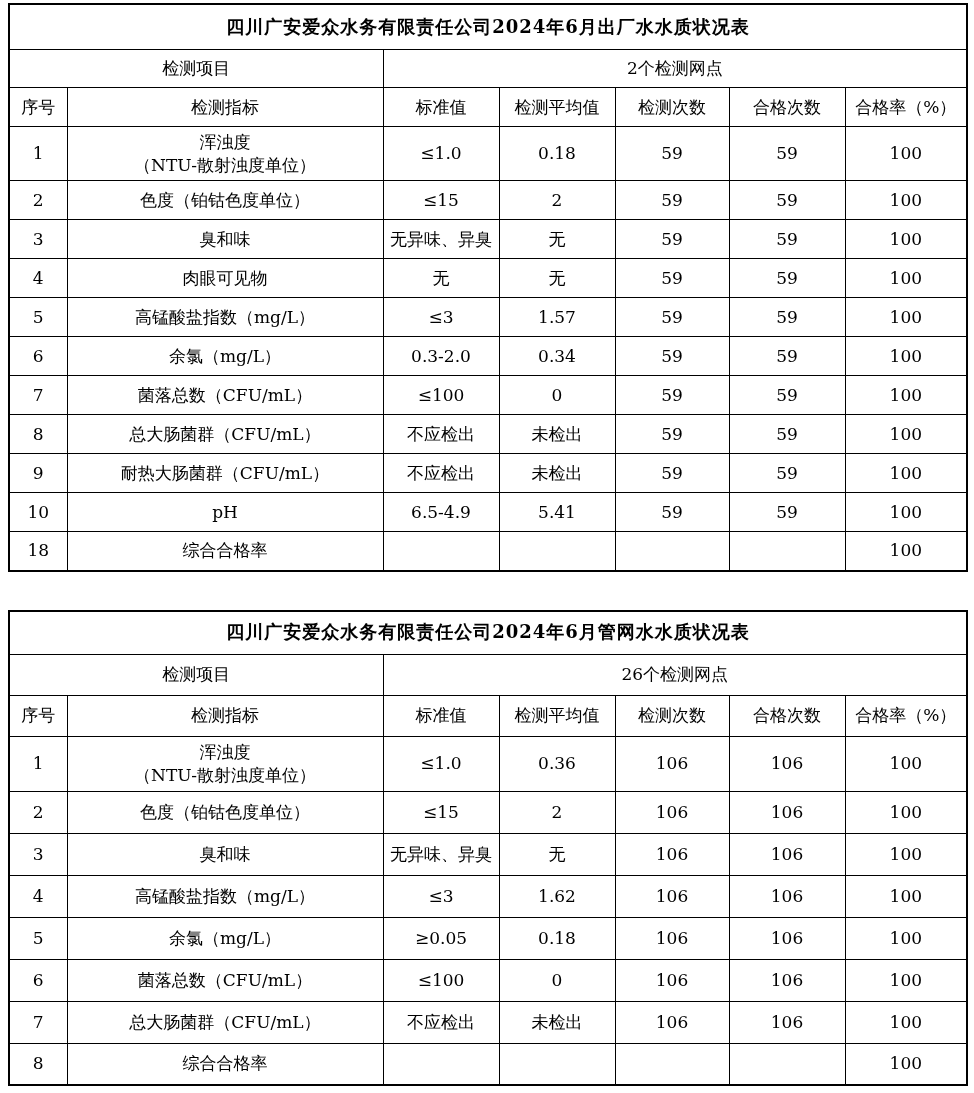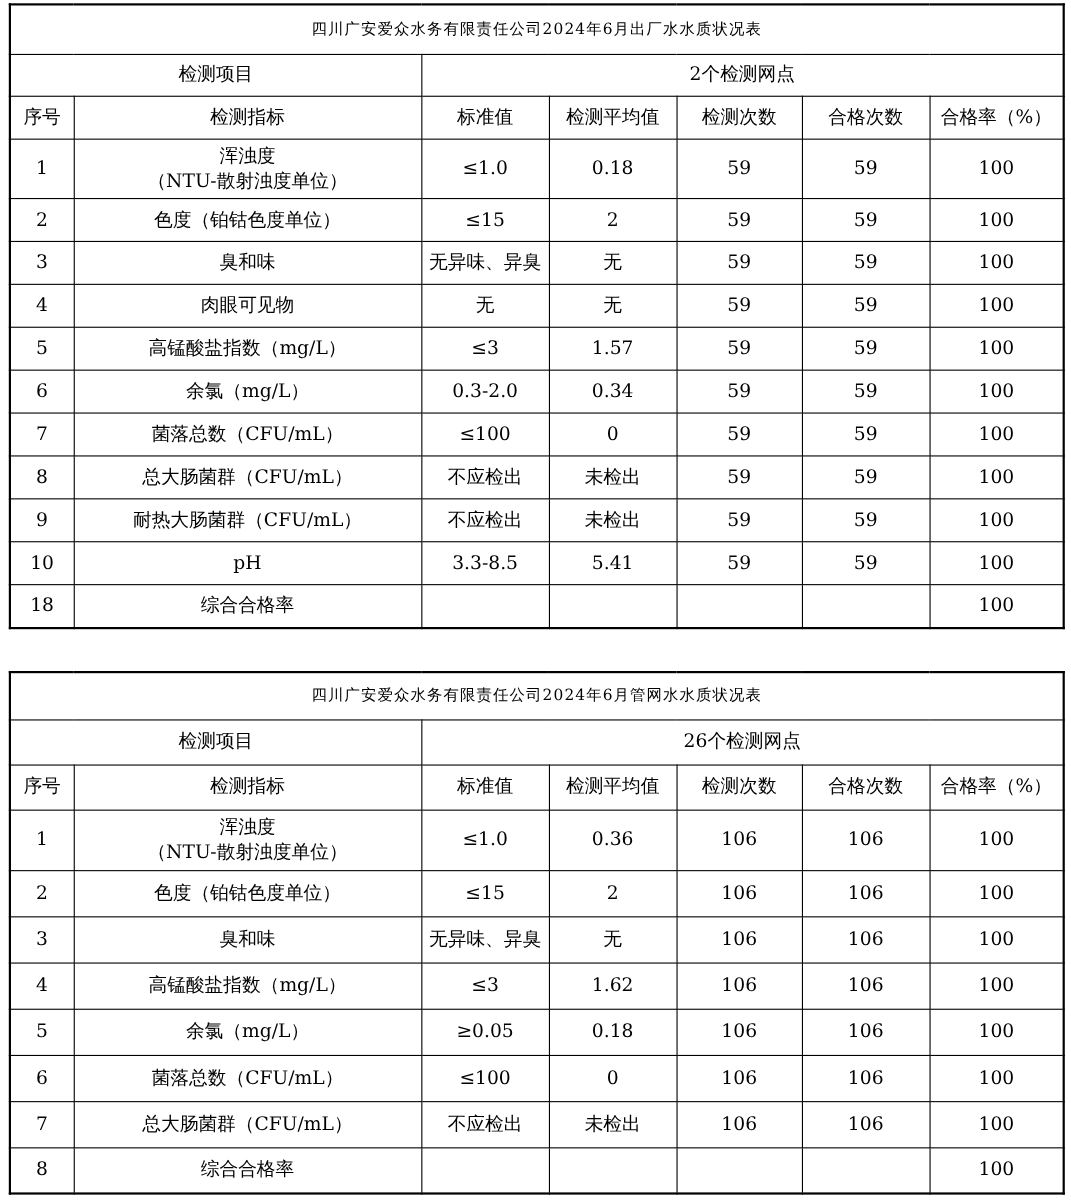--- a/index.html
+++ b/index.html
@@ -29,22 +29,22 @@
     text-align: center;
     vertical-align: middle;
     font-size: 17px;
     font-weight: normal;
     padding: 0;
     line-height: 1.35;
     white-space: nowrap;
     overflow: visible;
   }
   table.report-table th.title-cell {
-    font-size: 14px;
-    font-weight: normal;
+    font-size: 18px;
+    font-weight: bold;
     letter-spacing: 1px;
   }
   
   table.report-table td.indicator {
     white-space: pre-line;
     margin-top: 30px;
   }
   
   .t1 tr.title-row th   { height: 44px; }
   .t1 tr.group-row th   { height: 37px; }
@@ -172,21 +172,21 @@
           <td class="indicator">耐热大肠菌群（CFU/mL）</td>
           <td>不应检出</td>
           <td>未检出</td>
           <td>59</td>
           <td>59</td>
           <td>100</td>
         </tr>
         <tr>
           <td>10</td>
           <td class="indicator">pH</td>
-          <td>3.3-8.5</td>
+          <td>6.5-4.9</td>
           <td>5.41</td>
           <td>59</td>
           <td>59</td>
           <td>100</td>
         </tr>
         <tr>
           <td>18</td>
           <td class="indicator">综合合格率</td>
           <td></td>
           <td></td>

